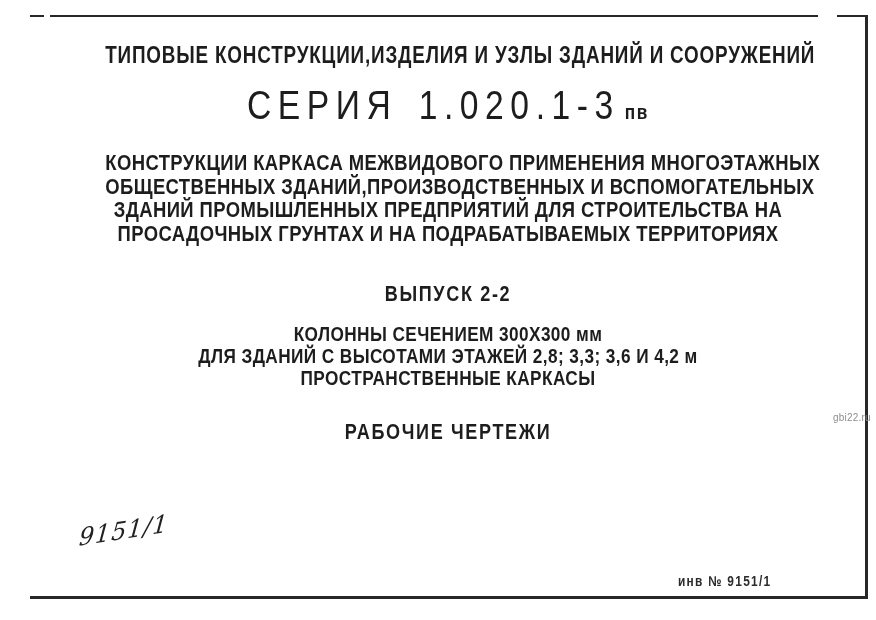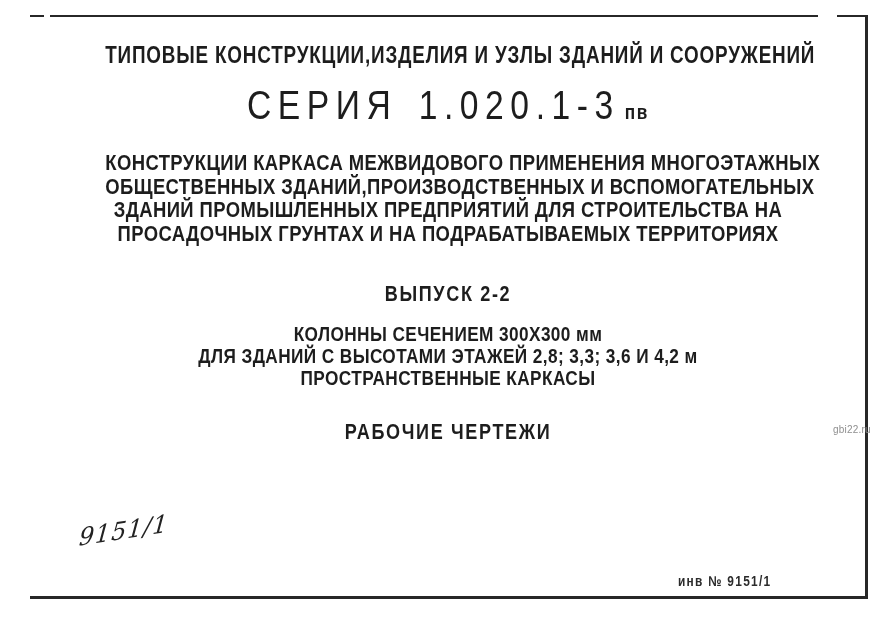--- a/index.html
+++ b/index.html
@@ -76,21 +76,21 @@
     color: #2b2b2b;
     transform: scaleX(0.85);
     transform-origin: left center;
     white-space: nowrap;
   }
 
   
   .watermark {
     position: absolute;
     left: 833px;
-    top: 424px;
+    top: 412px;
     font-size: 10px;
     font-weight: 400;
     color: var(--wm, #8f8f8f);
     letter-spacing: 0.2px;
     z-index: 5;
     white-space: nowrap;
   }
 </style>
 </head>
 <body>

